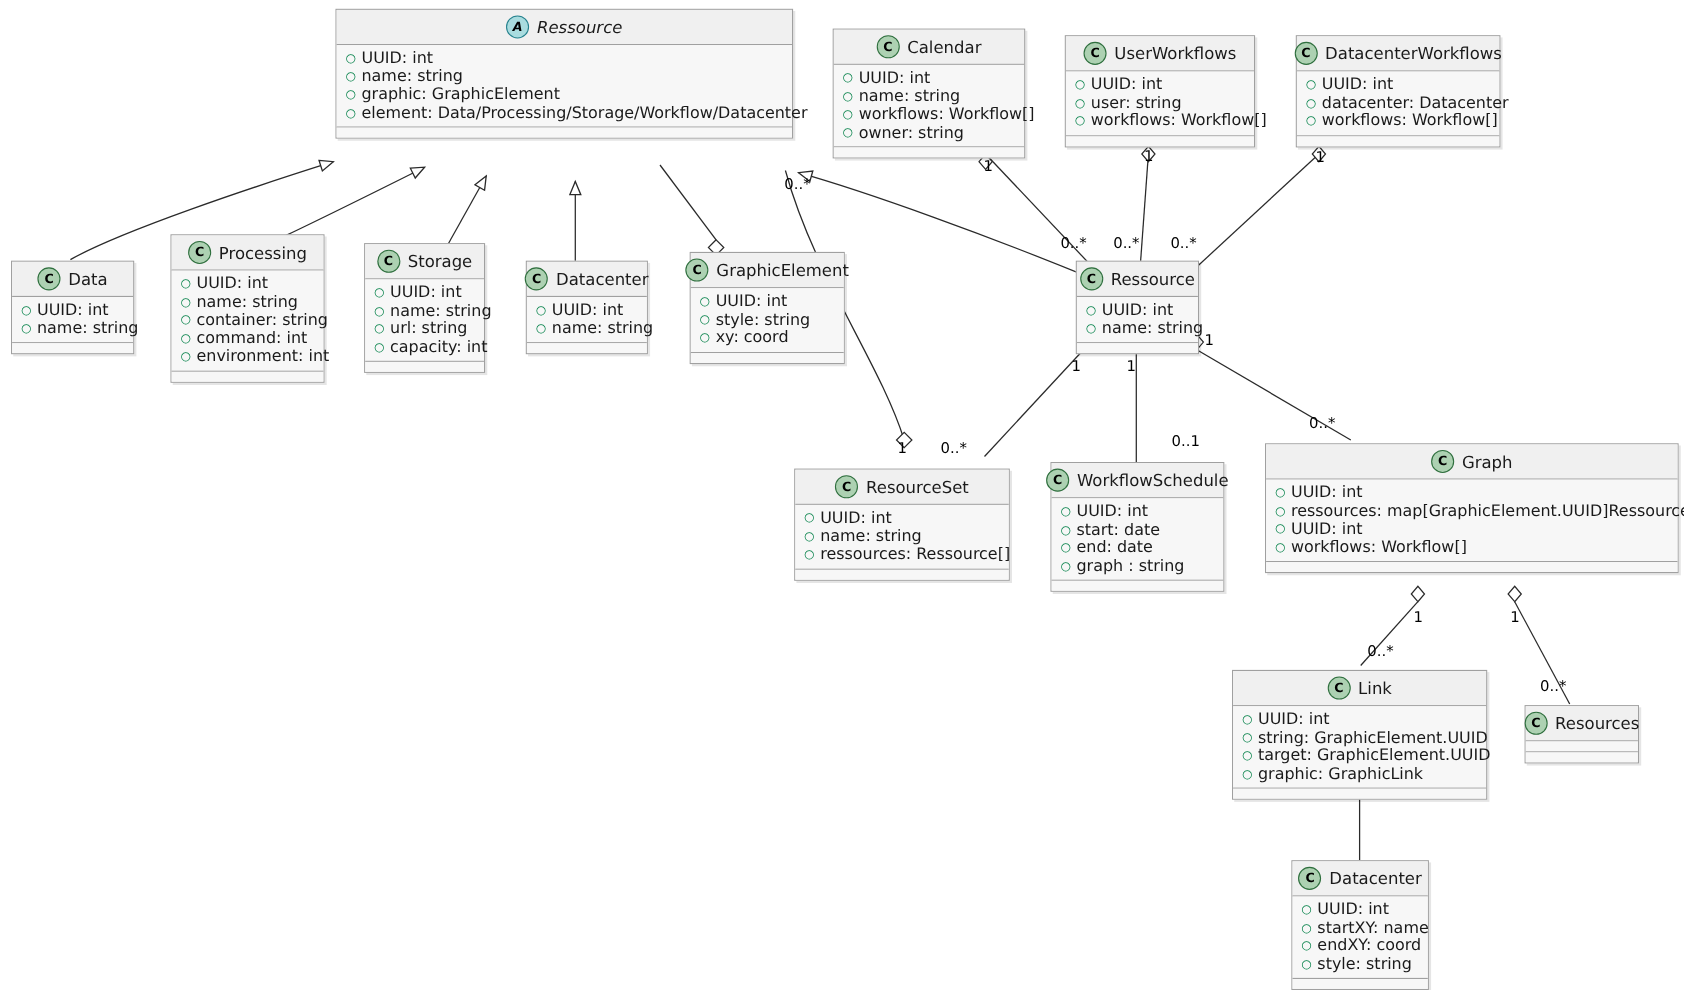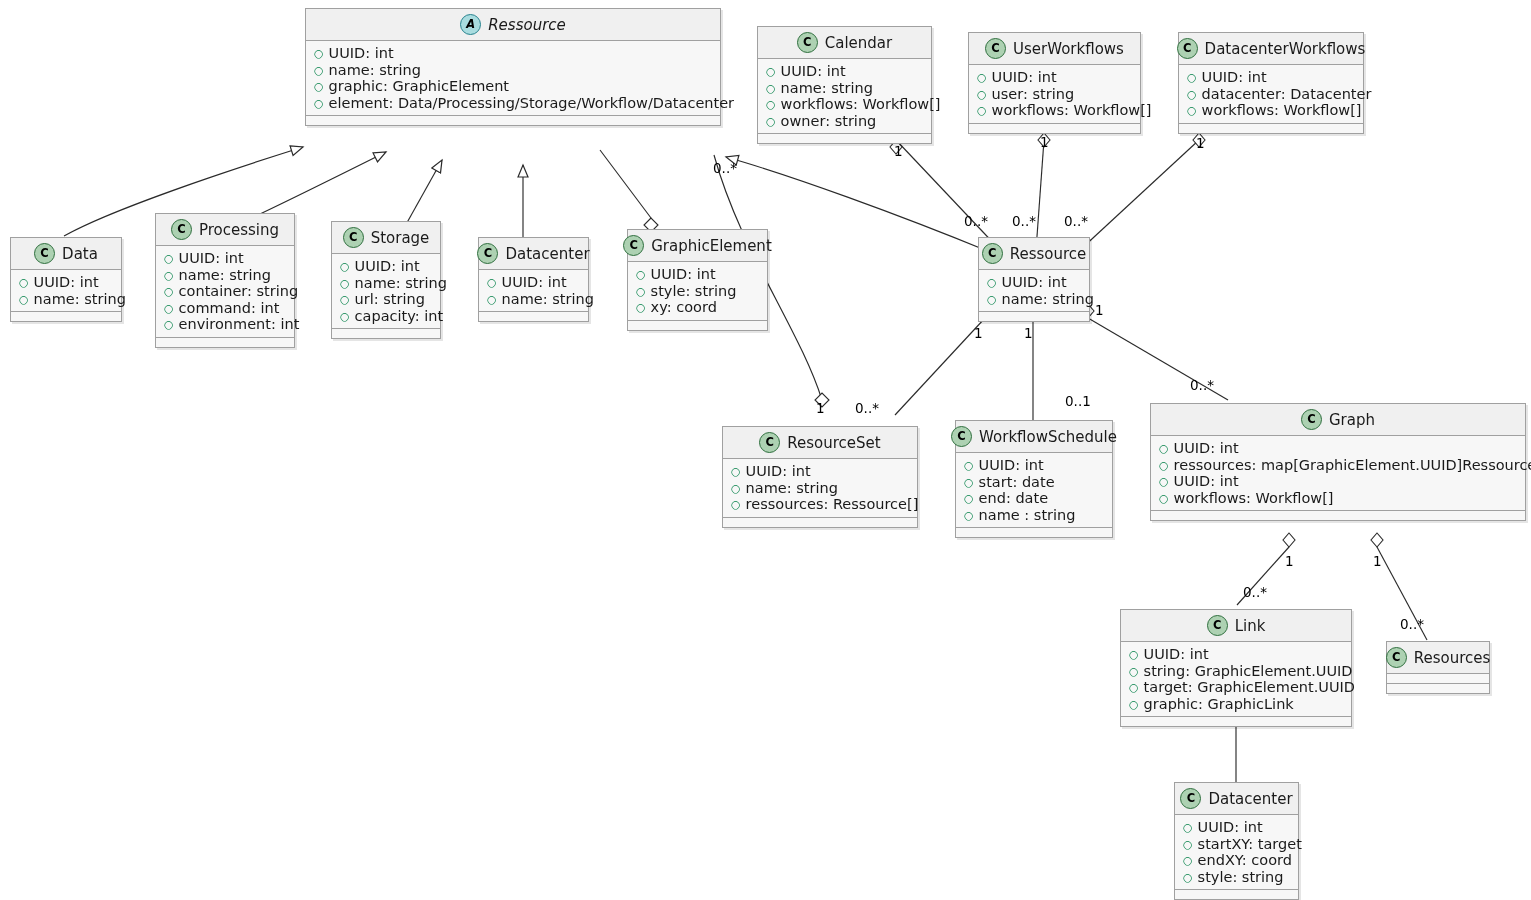--- a/index.html
+++ b/index.html
@@ -378,21 +378,21 @@
       <div class="attr">
           <span class="vis"></span>
           <span>start: date</span>
         </div>
       <div class="attr">
           <span class="vis"></span>
           <span>end: date</span>
         </div>
       <div class="attr">
           <span class="vis"></span>
-          <span>name : string</span>
+          <span>graph : string</span>
         </div>
     </div>
     <div class="uml-methods"></div>
   </div>
 
   <div class="uml-class" style="left:1150px;top:403px;width:376px;">
     <div class="uml-header">
       <span class="stereo">C</span>
       <span class="cname">Graph</span>
     </div>
@@ -457,21 +457,21 @@
       <span class="stereo">C</span>
       <span class="cname">Datacenter</span>
     </div>
     <div class="uml-attrs">
       <div class="attr">
           <span class="vis"></span>
           <span>UUID: int</span>
         </div>
       <div class="attr">
           <span class="vis"></span>
-          <span>startXY: target</span>
+          <span>startXY: name</span>
         </div>
       <div class="attr">
           <span class="vis"></span>
           <span>endXY: coord</span>
         </div>
       <div class="attr">
           <span class="vis"></span>
           <span>style: string</span>
         </div>
     </div>

